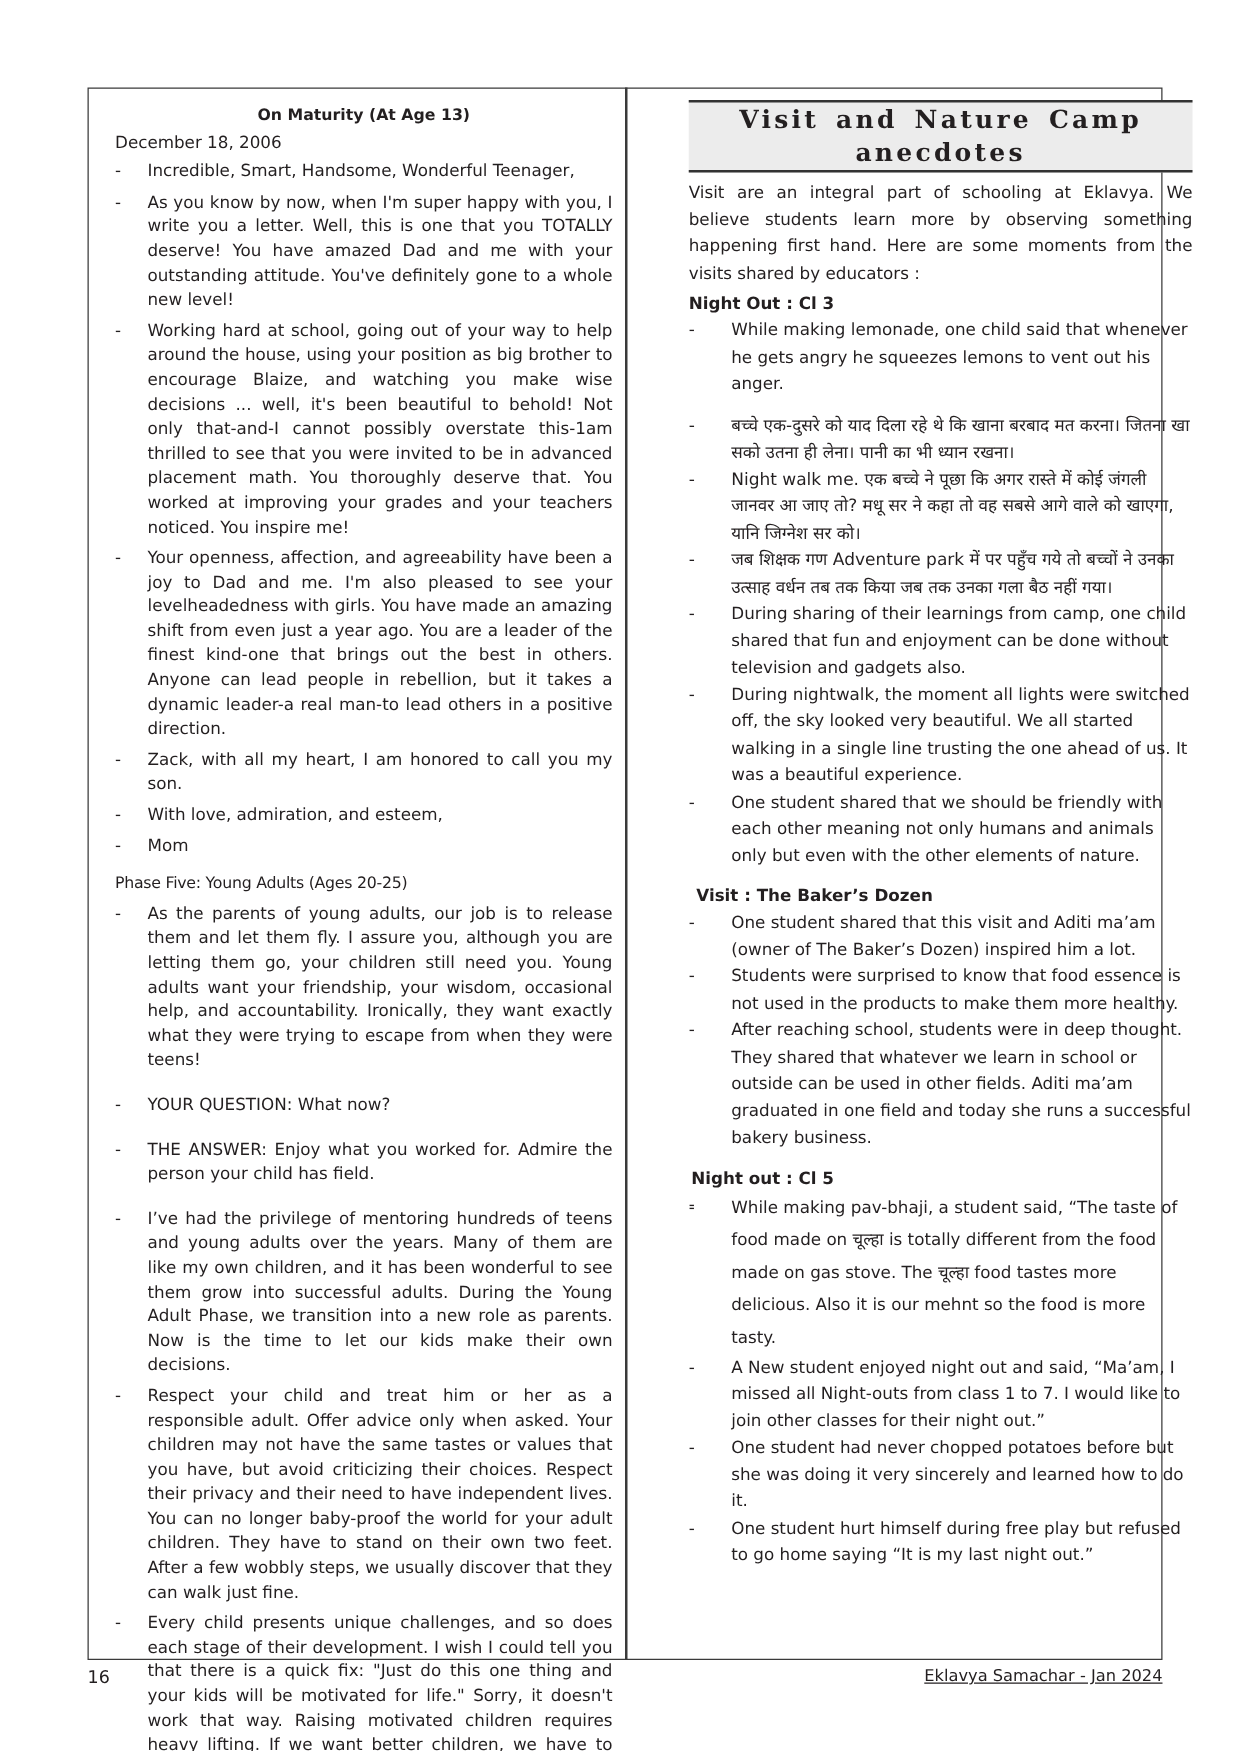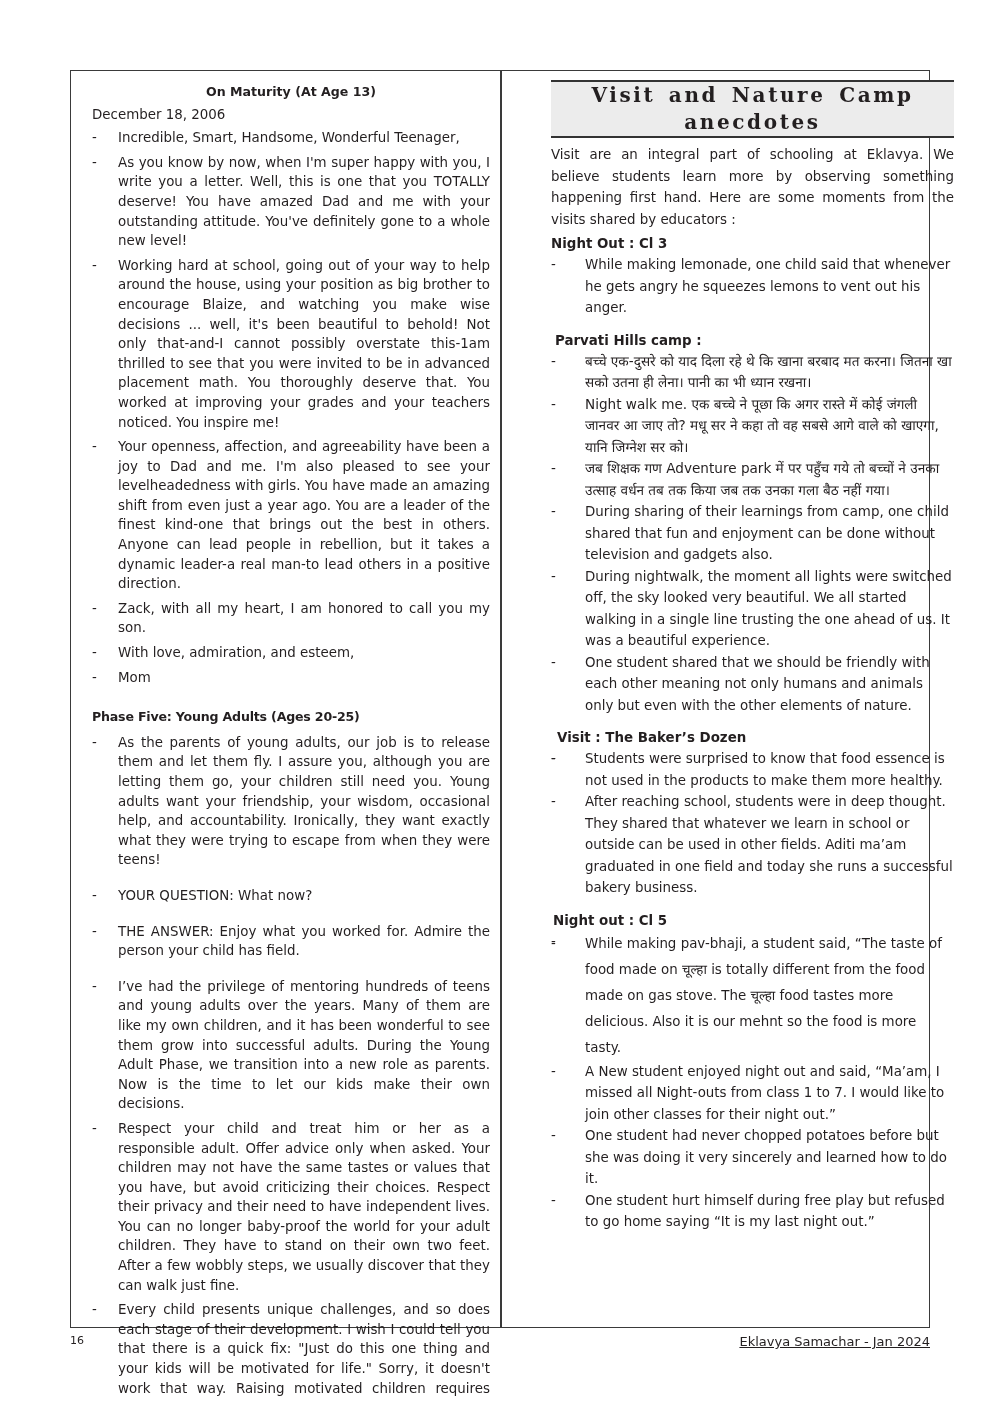--- a/index.html
+++ b/index.html
@@ -8,28 +8,28 @@
   .divider { position:absolute; left:500px; top:70px; width:1.5px; height:1258px; background:#3a3a3a; }
   .col { position:absolute; top:72px; box-sizing:border-box; }
   .left { left:72px; width:426px; padding:10px 8px 0 20px; font-size:13.4px; line-height:19.6px; }
   .right { left:503px; width:425px; padding:8px 12px 0 10px; font-size:13.4px; line-height:21.5px;margin-left:38px; }
   .center-title { text-align:center; font-weight:bold; font-size:12.6px; margin-bottom:3px; }
   .date { margin-bottom:4px; }
   ul.dash { list-style:none; margin:0; padding:0; }
   ul.dash li { position:relative; padding-left:26px; text-align:justify; margin-bottom:5px; }
   ul.dash li .bullet { position:absolute; left:0; top:0; }
   .left ul.dash li.gap { margin-bottom:16px; }
-  .sub-head { font-weight:bold; font-size:12.6px; margin:20px 0 6px 0; letter-spacing:-0.2px; }
+  .sub-head { font-weight:normal; font-size:12.6px; margin:9px 0 6px 0; letter-spacing:-0.2px; }
   .banner { border-top:2px solid #333; border-bottom:2px solid #333; background:#ececec; margin:0 0 6px 0; text-align:center; font-family:"DejaVu Serif", serif; font-weight:bold; font-size:20px; line-height:27px; letter-spacing:2.6px; word-spacing:4px; }
   .intro { text-align:justify; margin-bottom:4px; }
   .right .sec-head { font-weight:bold; font-size:13.4px; margin:0; line-height:20px; }
   .right ul.dash li { padding-left:34px; text-align:left; margin-bottom:0; line-height:21.5px; }
   .right .block { margin-bottom:12px; }
   .hindi { font-family:"DejaVu Sans", sans-serif; font-size:13.6px; line-height:26px; }
-  .footer-left { position:absolute; left:70px; top:1334px; font-size:11px; }
+  .footer-left { position:absolute; left:70px; top:1334px; font-size:14px; }
   .footer-right { position:absolute; right:70px; top:1334px; font-size:13px;text-decoration:underline; }
 </style>
 </head>
 <body>
 
 <div class="frame"></div>
 <div class="divider"></div>
 
 <div class="col left">
   <div class="center-title">On Maturity (At Age 13)</div>
@@ -59,37 +59,36 @@
   <div class="intro">Visit are an integral part of schooling at Eklavya. We believe students learn more by observing something happening first hand. Here are some moments from the visits shared by educators :</div>
 
   <div class="block">
     <div class="sec-head">Night Out : Cl 3</div>
     <ul class="dash">
       <li><span class="bullet">-</span><span>While making lemonade, one child said that whenever he gets angry he squeezes lemons to vent out his anger.</span></li>
     </ul>
   </div>
 
   <div class="block">
-    <div class="sec-head" style="padding-left:4px">Parvati Hills camp :</div>
     <ul class="dash hindi">
       <li><span class="bullet">-</span><span>बच्चे एक-दुसरे को याद दिला रहे थे कि खाना बरबाद मत करना। जितना खा सको उतना ही लेना। पानी का भी ध्यान रखना।</span></li>
       <li><span class="bullet">-</span><span>Night walk  me. एक बच्चे ने पूछा कि अगर रास्ते में कोई जंगली जानवर आ जाए तो? मधू सर ने कहा तो वह सबसे आगे वाले को खाएगा, यानि जिग्नेश सर को।</span></li>
       <li><span class="bullet">-</span><span>जब शिक्षक गण Adventure park में पर पहुँच गये तो बच्चों ने उनका उत्साह वर्धन तब तक किया जब तक उनका गला बैठ नहीं गया।</span></li>
     </ul>
     <ul class="dash">
       <li><span class="bullet">-</span><span>During sharing of their learnings from camp, one child shared that fun and enjoyment can be done without television and gadgets also.</span></li>
       <li><span class="bullet">-</span><span>During nightwalk, the moment all lights were switched off, the sky looked very beautiful. We all started walking in a single line trusting the one ahead of us. It was a beautiful experience.</span></li>
       <li><span class="bullet">-</span><span>One student shared that we should be friendly with each other meaning not only humans and animals only but even with the other elements of nature.</span></li>
     </ul>
   </div>
 
   <div class="block">
     <div class="sec-head" style="padding-left:6px">Visit : The Baker’s Dozen</div>
     <ul class="dash">
-      <li><span class="bullet">-</span></li>
+      <li><span class="bullet">-</span><span>One student shared that this visit and Aditi ma’am (owner of The Baker’s Dozen) inspired him a lot.</span></li>
       <li><span class="bullet">-</span><span>Students were surprised to know that food essence is not used in the products to make them more healthy.</span></li>
       <li><span class="bullet">-</span><span>After reaching school, students were in deep thought. They shared that whatever we learn in school or outside can be used in other fields. Aditi ma’am graduated in one field and today she runs a successful bakery business.</span></li>
     </ul>
   </div>
 
   <div class="block">
     <div class="sec-head" style="padding-left:2px">Night out : Cl 5</div>
     <ul class="dash">
       <li><span class="bullet">-</span></li>
       <li style="line-height:26px"><span class="bullet">-</span><span>While making pav-bhaji, a student said, “The taste of food made on  चूल्हा is totally different from the food made on gas stove. The चूल्हा food tastes more delicious. Also it is our mehnt   so the food is more tasty.</span></li>

